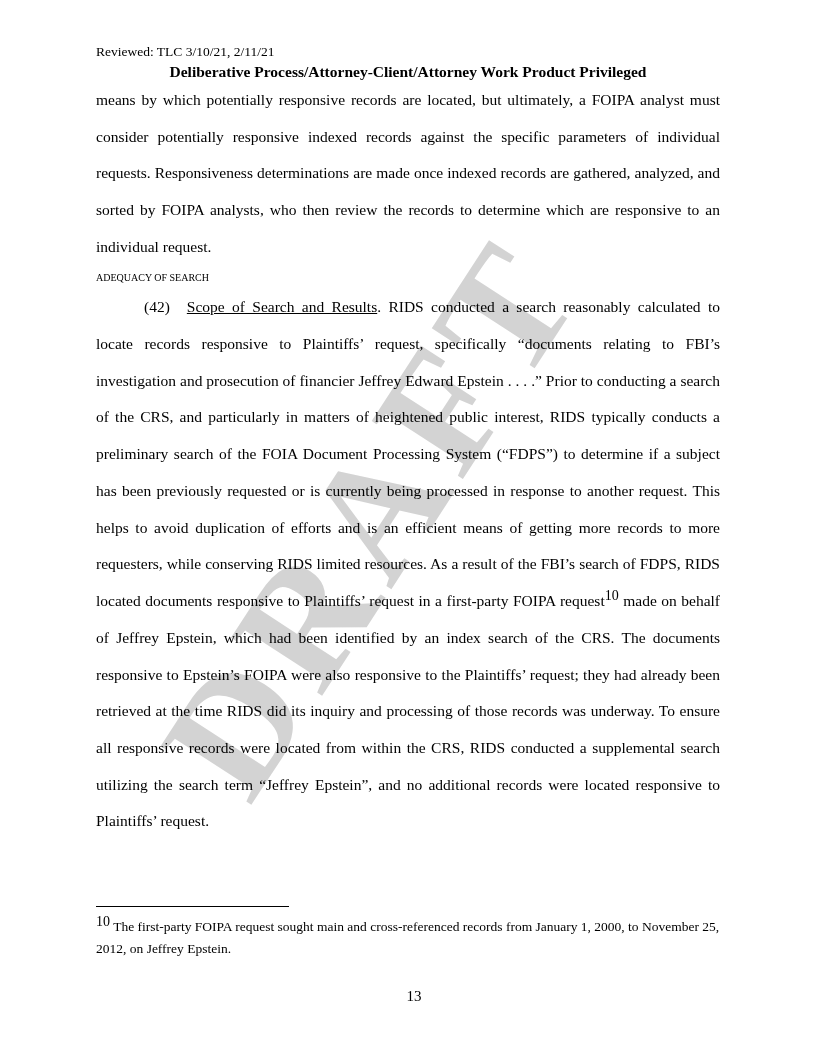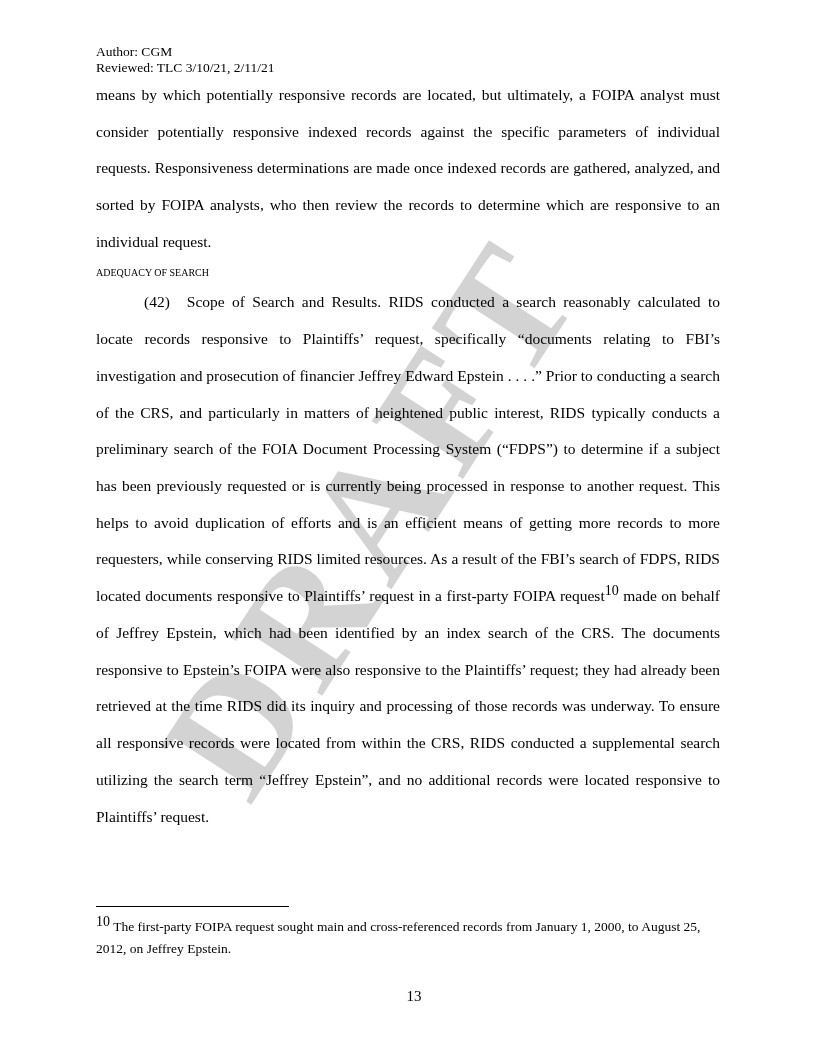--- a/index.html
+++ b/index.html
@@ -48,21 +48,21 @@
     line-height: 2.37;
     text-align: justify;
   }
   .section-head {
     font-size: 10px;
     line-height: 2.37;
     text-align: left;
   }
   .par42 { text-indent: 48px; }
   .tab-space { display: inline-block; width: 17px; }
-  .underline { }
+  .underline { text-decoration: underline; }
   sup {
     font-size: 14px;
     vertical-align: super;
     line-height: 0;
   }
   .footnote-block {
     position: absolute;
     left: 96px; right: 96px;
     top: 906px;
     z-index: 1;
@@ -88,32 +88,32 @@
 </style>
 </head>
 <body>
 
 <div class="page">
 
   <div class="watermark">DRAFT</div>
 
   <div class="content">
 
-    <div class="meta">Author:  CGM</div>
     <div class="meta">Reviewed:  TLC 3/10/21, 2/11/21</div>
 
+    <div class="priv-title">Deliberative Process/Attorney-Client/Attorney Work Product Privileged</div>
 
     <p class="body-par">means by which potentially responsive records are located, but ultimately, a FOIPA analyst must consider potentially responsive indexed records against the specific parameters of individual requests.  Responsiveness determinations are made once indexed records are gathered, analyzed, and sorted by FOIPA analysts, who then review the records to determine which are responsive to an individual request.</p>
 
     <div class="section-head">ADEQUACY OF SEARCH</div>
 
     <p class="body-par par42"><span>(42)</span><span class="tab-space"></span><span class="underline">Scope of Search and Results</span><span>.  RIDS conducted a search reasonably calculated to locate records responsive to Plaintiffs’ request, specifically “documents relating to FBI’s investigation and prosecution of financier Jeffrey Edward Epstein . . . .”  Prior to conducting a search of the CRS, and particularly in matters of heightened public interest, RIDS typically conducts a preliminary search of the FOIA Document Processing System (“FDPS”) to determine if a subject has been previously requested or is currently being processed in response to another request.  This helps to avoid duplication of efforts and is an efficient means of getting more records to more requesters, while conserving RIDS limited resources.  As a result of the FBI’s search of FDPS, RIDS located documents responsive to Plaintiffs’ request in a first-party FOIPA request</span><sup>10</sup><span> made on behalf of Jeffrey Epstein, which had been identified by an index search of the CRS.  The documents responsive to Epstein’s FOIPA were also responsive to the Plaintiffs’ request; they had already been retrieved at the time RIDS did its inquiry and processing of those records was underway.  To ensure all responsive records were located from within the CRS, RIDS conducted a supplemental search utilizing the search term “Jeffrey Epstein”, and no additional records were located responsive to Plaintiffs’ request.</span></p>
 
   </div>
 
   <div class="footnote-block">
     <div class="footnote-rule"></div>
-    <p class="footnote-text"><sup>10</sup><span> The first-party FOIPA request sought main and cross-referenced records from January 1, 2000, to August 25, 2012, on Jeffrey Epstein.</span></p>
+    <p class="footnote-text"><sup>10</sup><span> The first-party FOIPA request sought main and cross-referenced records from January 1, 2000, to November 25, 2012, on Jeffrey Epstein.</span></p>
   </div>
 
   <div class="page-number">13</div>
 
 </div>
 
 </body></html>

